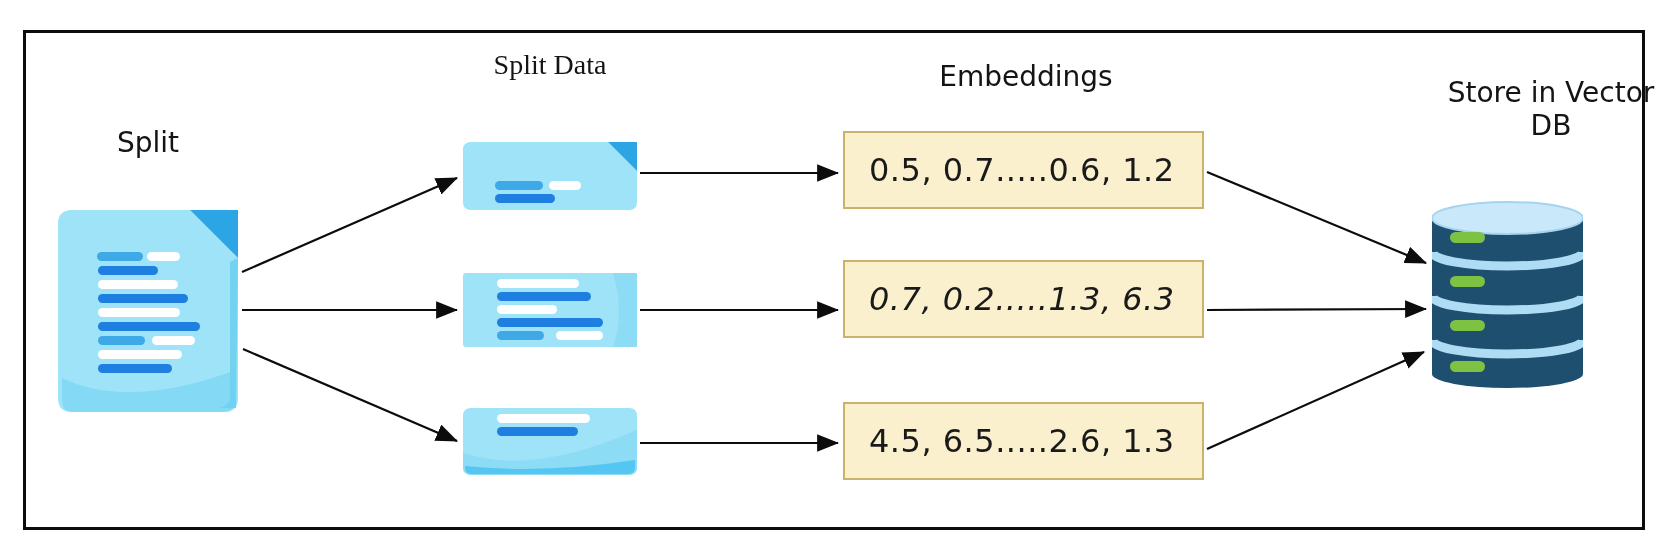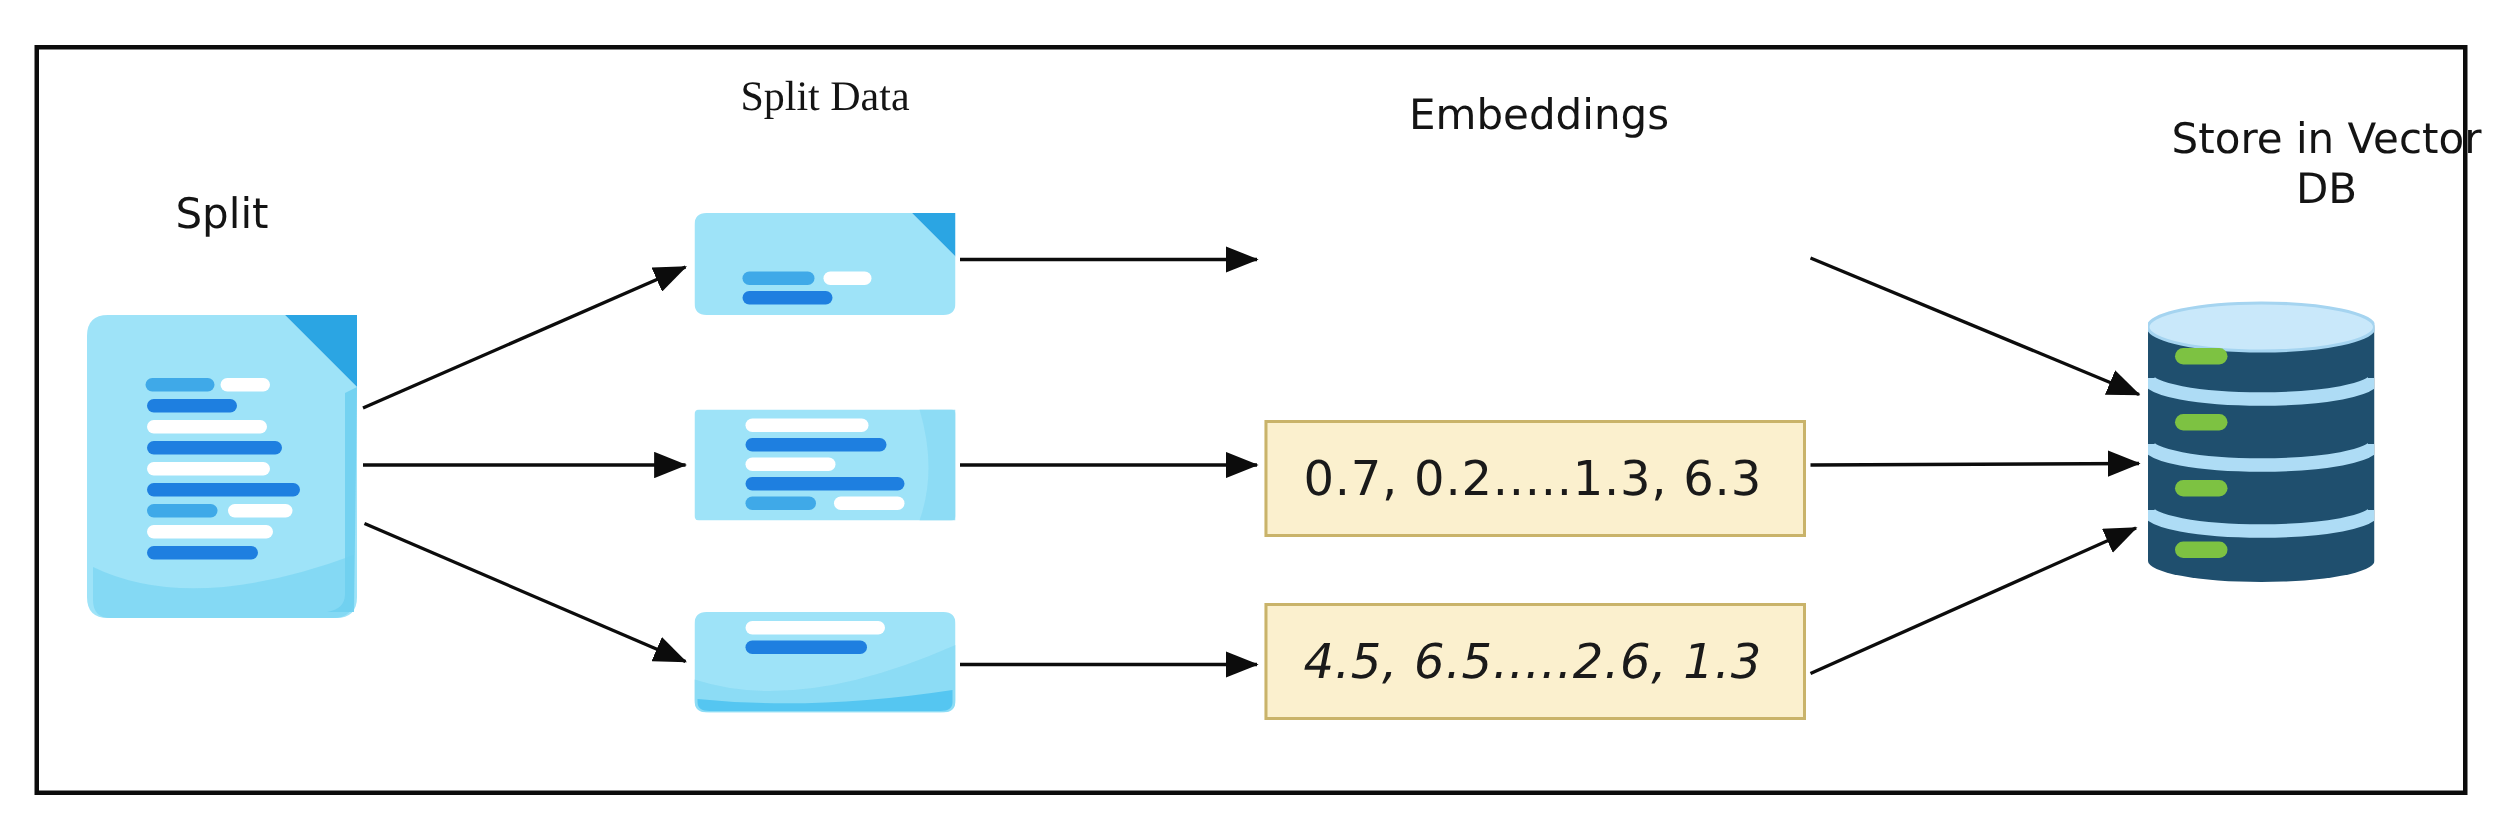--- a/index.html
+++ b/index.html
@@ -19,21 +19,21 @@
   .data-label{left:48px;top:126px;width:200px;}
   .split-label{left:450px;top:48px;width:200px;font-family:Liberation Serif, serif;}
   .emb-label{left:906px;top:60px;width:240px;text-align:center;}
   .store-label{left:1431px;top:76px;width:240px;}
   .emb-box{
     position:absolute;left:843px;width:361px;height:78px;box-sizing:border-box;
     background:#FBF0CE;border:2px solid #C9B36A;
     display:flex;align-items:center;padding-left:24px;
     font-size:32px;color:#1a1a1a;letter-spacing:0.5px;
   }
-  .emb-box-1{top:131px;} .emb-box-2{top:280px;} .emb-box-3{top:402px;font-style:italic;}
+  .emb-box-1{top:131px;} .emb-box-2{top:260px;font-style:italic;} .emb-box-3{top:402px;}
   .icon{position:absolute;}
   .doc-icon{left:58px;top:210px;}
   .chunk-1{left:463px;top:142px;}
   .chunk-2{left:463px;top:273px;}
   .chunk-3{left:463px;top:408px;}
   .db-icon{left:1432px;top:190px;}
 </style>
 </head>
 <body>
 
@@ -105,20 +105,23 @@
   </svg>
 
   <svg class="icon chunk-3" width="174" height="67" viewBox="0 0 174 67">
     <path d="M8,0 H166 Q174,0 174,8 V59 Q174,67 166,67 H8 Q0,67 0,59 V8 Q0,0 8,0 Z" fill="#9EE3F8"></path>
     <path d="M0,45 Q70,68 174,22 V59 Q174,67 164,67 H10 Q0,67 0,59 Z" fill="#8ADAF4" opacity="0.9"></path>
     <path d="M2,58 Q80,66 172,52 L172,60 Q172,66 164,66 H10 Q2,66 2,60 Z" fill="#55C6F1"></path>
     <rect x="34" y="6" width="93" height="9" rx="4.5" fill="#ffffff"></rect>
     <rect x="34" y="19" width="81" height="9" rx="4.5" fill="#1E7FE0"></rect>
   </svg>
 
+  <div class="emb-box emb-box-1">
+    <span>0.5, 0.7.....0.6, 1.2</span>
+  </div>
   <div class="emb-box emb-box-2">
     <span>0.7, 0.2.....1.3, 6.3</span>
   </div>
   <div class="emb-box emb-box-3">
     <span>4.5, 6.5.....2.6, 1.3</span>
   </div>
 
   <svg class="icon db-icon" width="151" height="208" viewBox="0 0 151 208">
     <defs>
       <clipPath id="dbclip">

